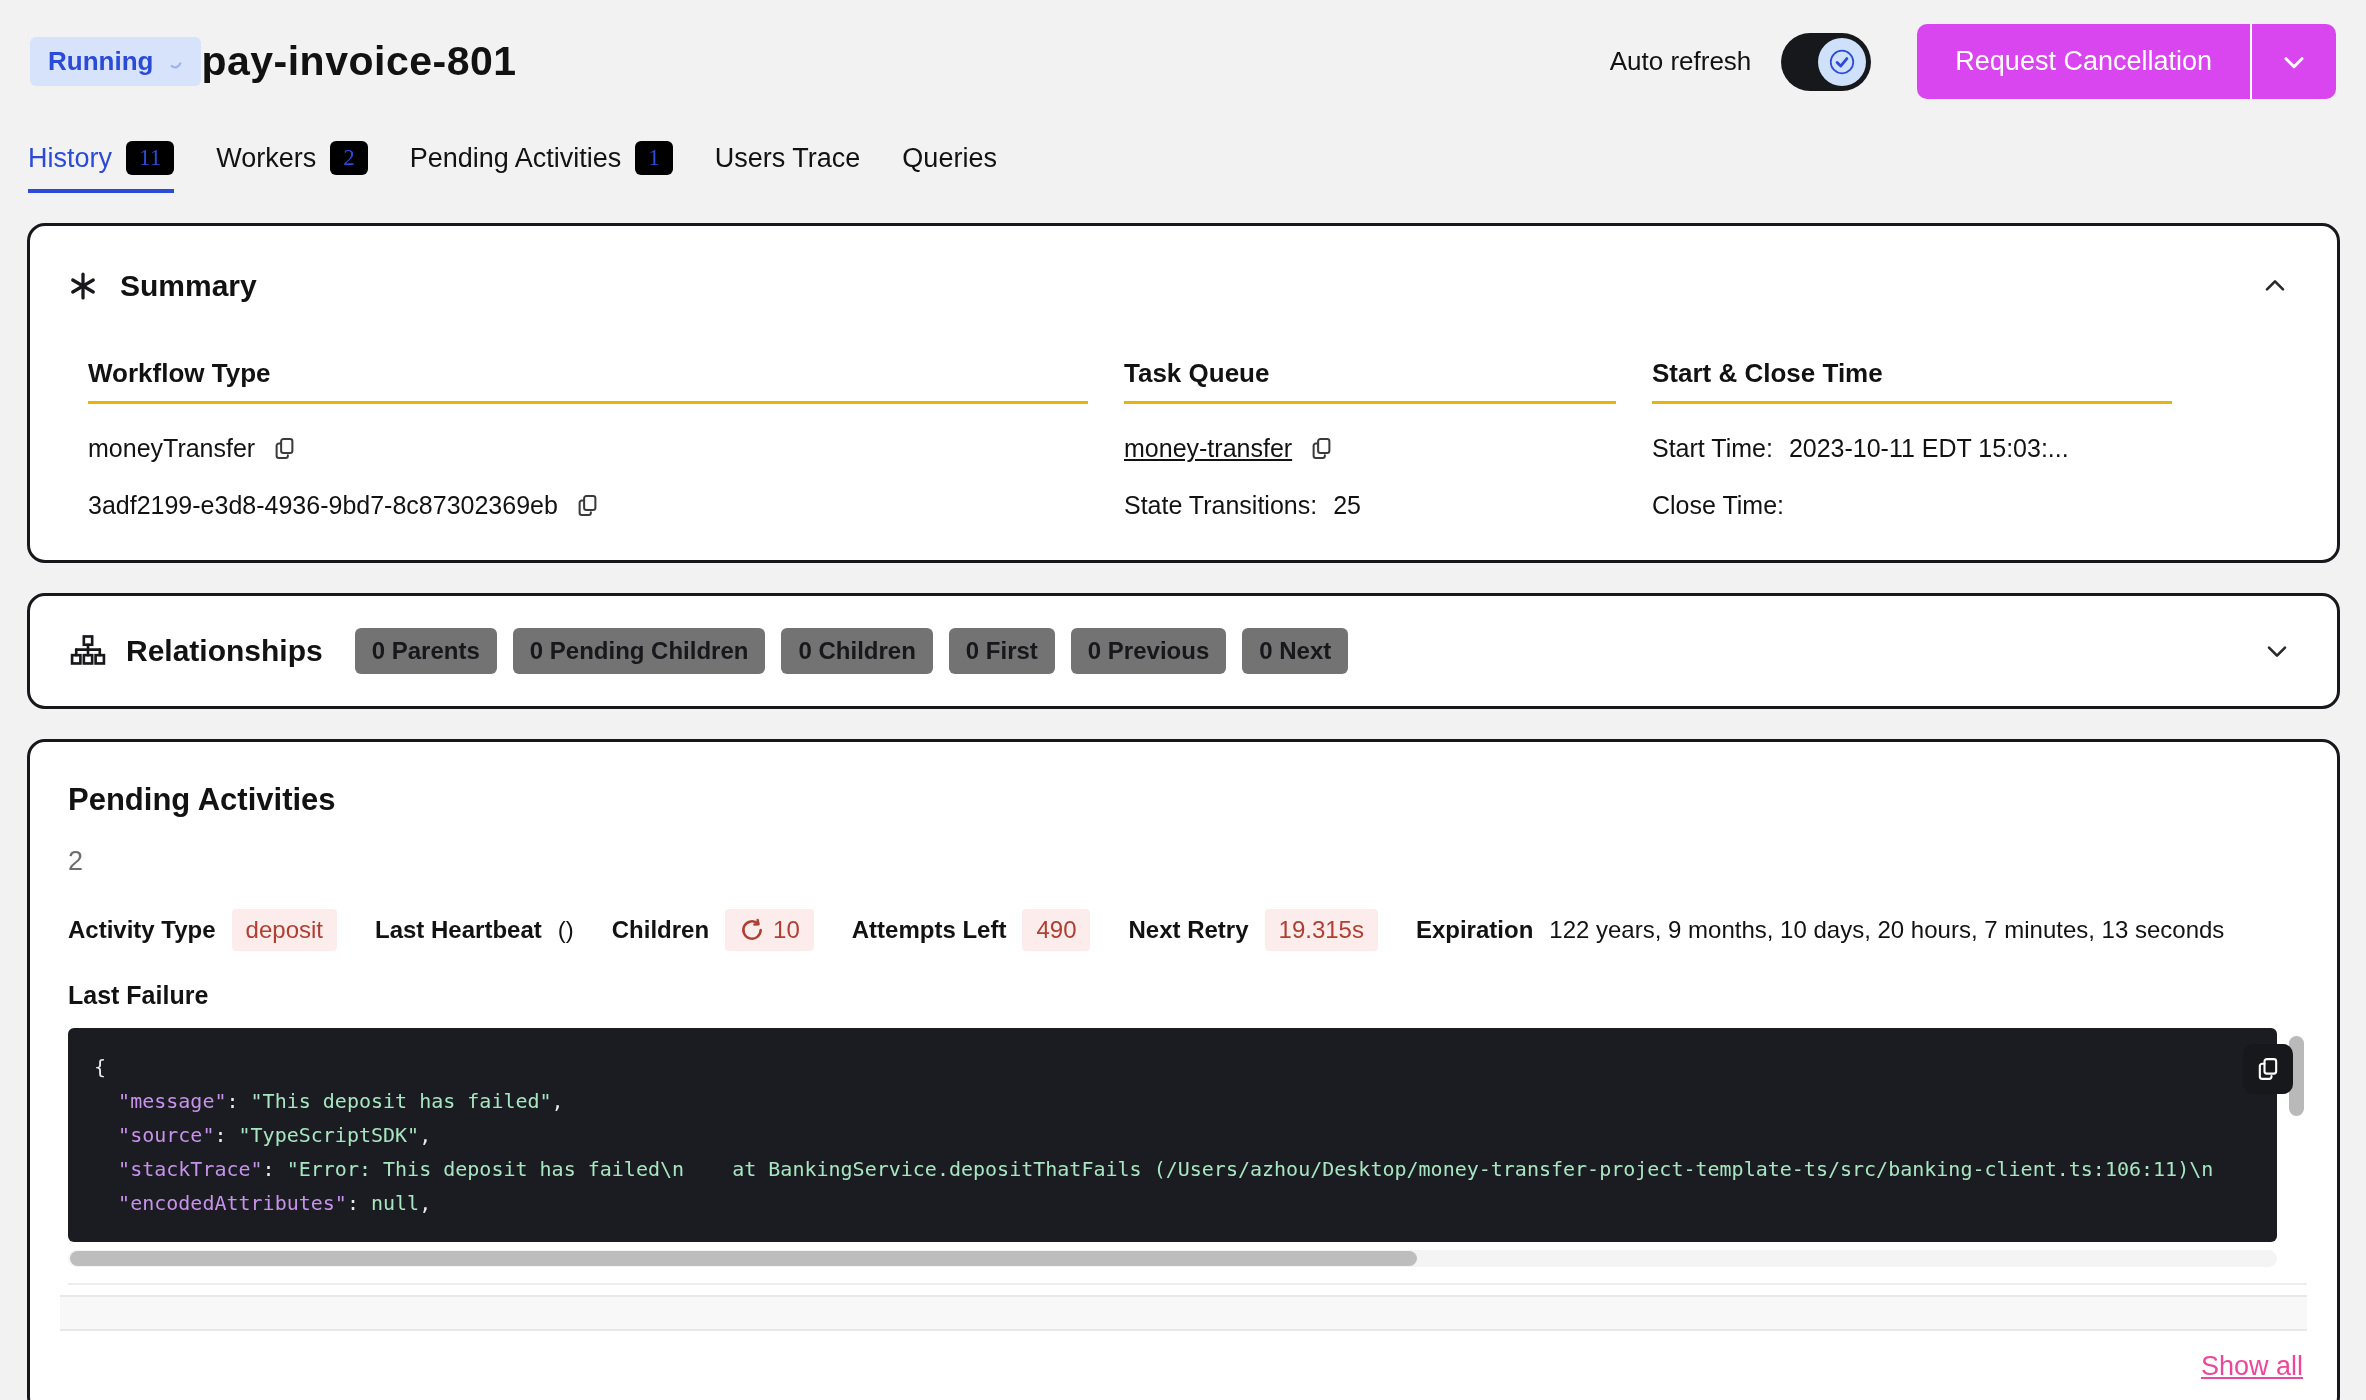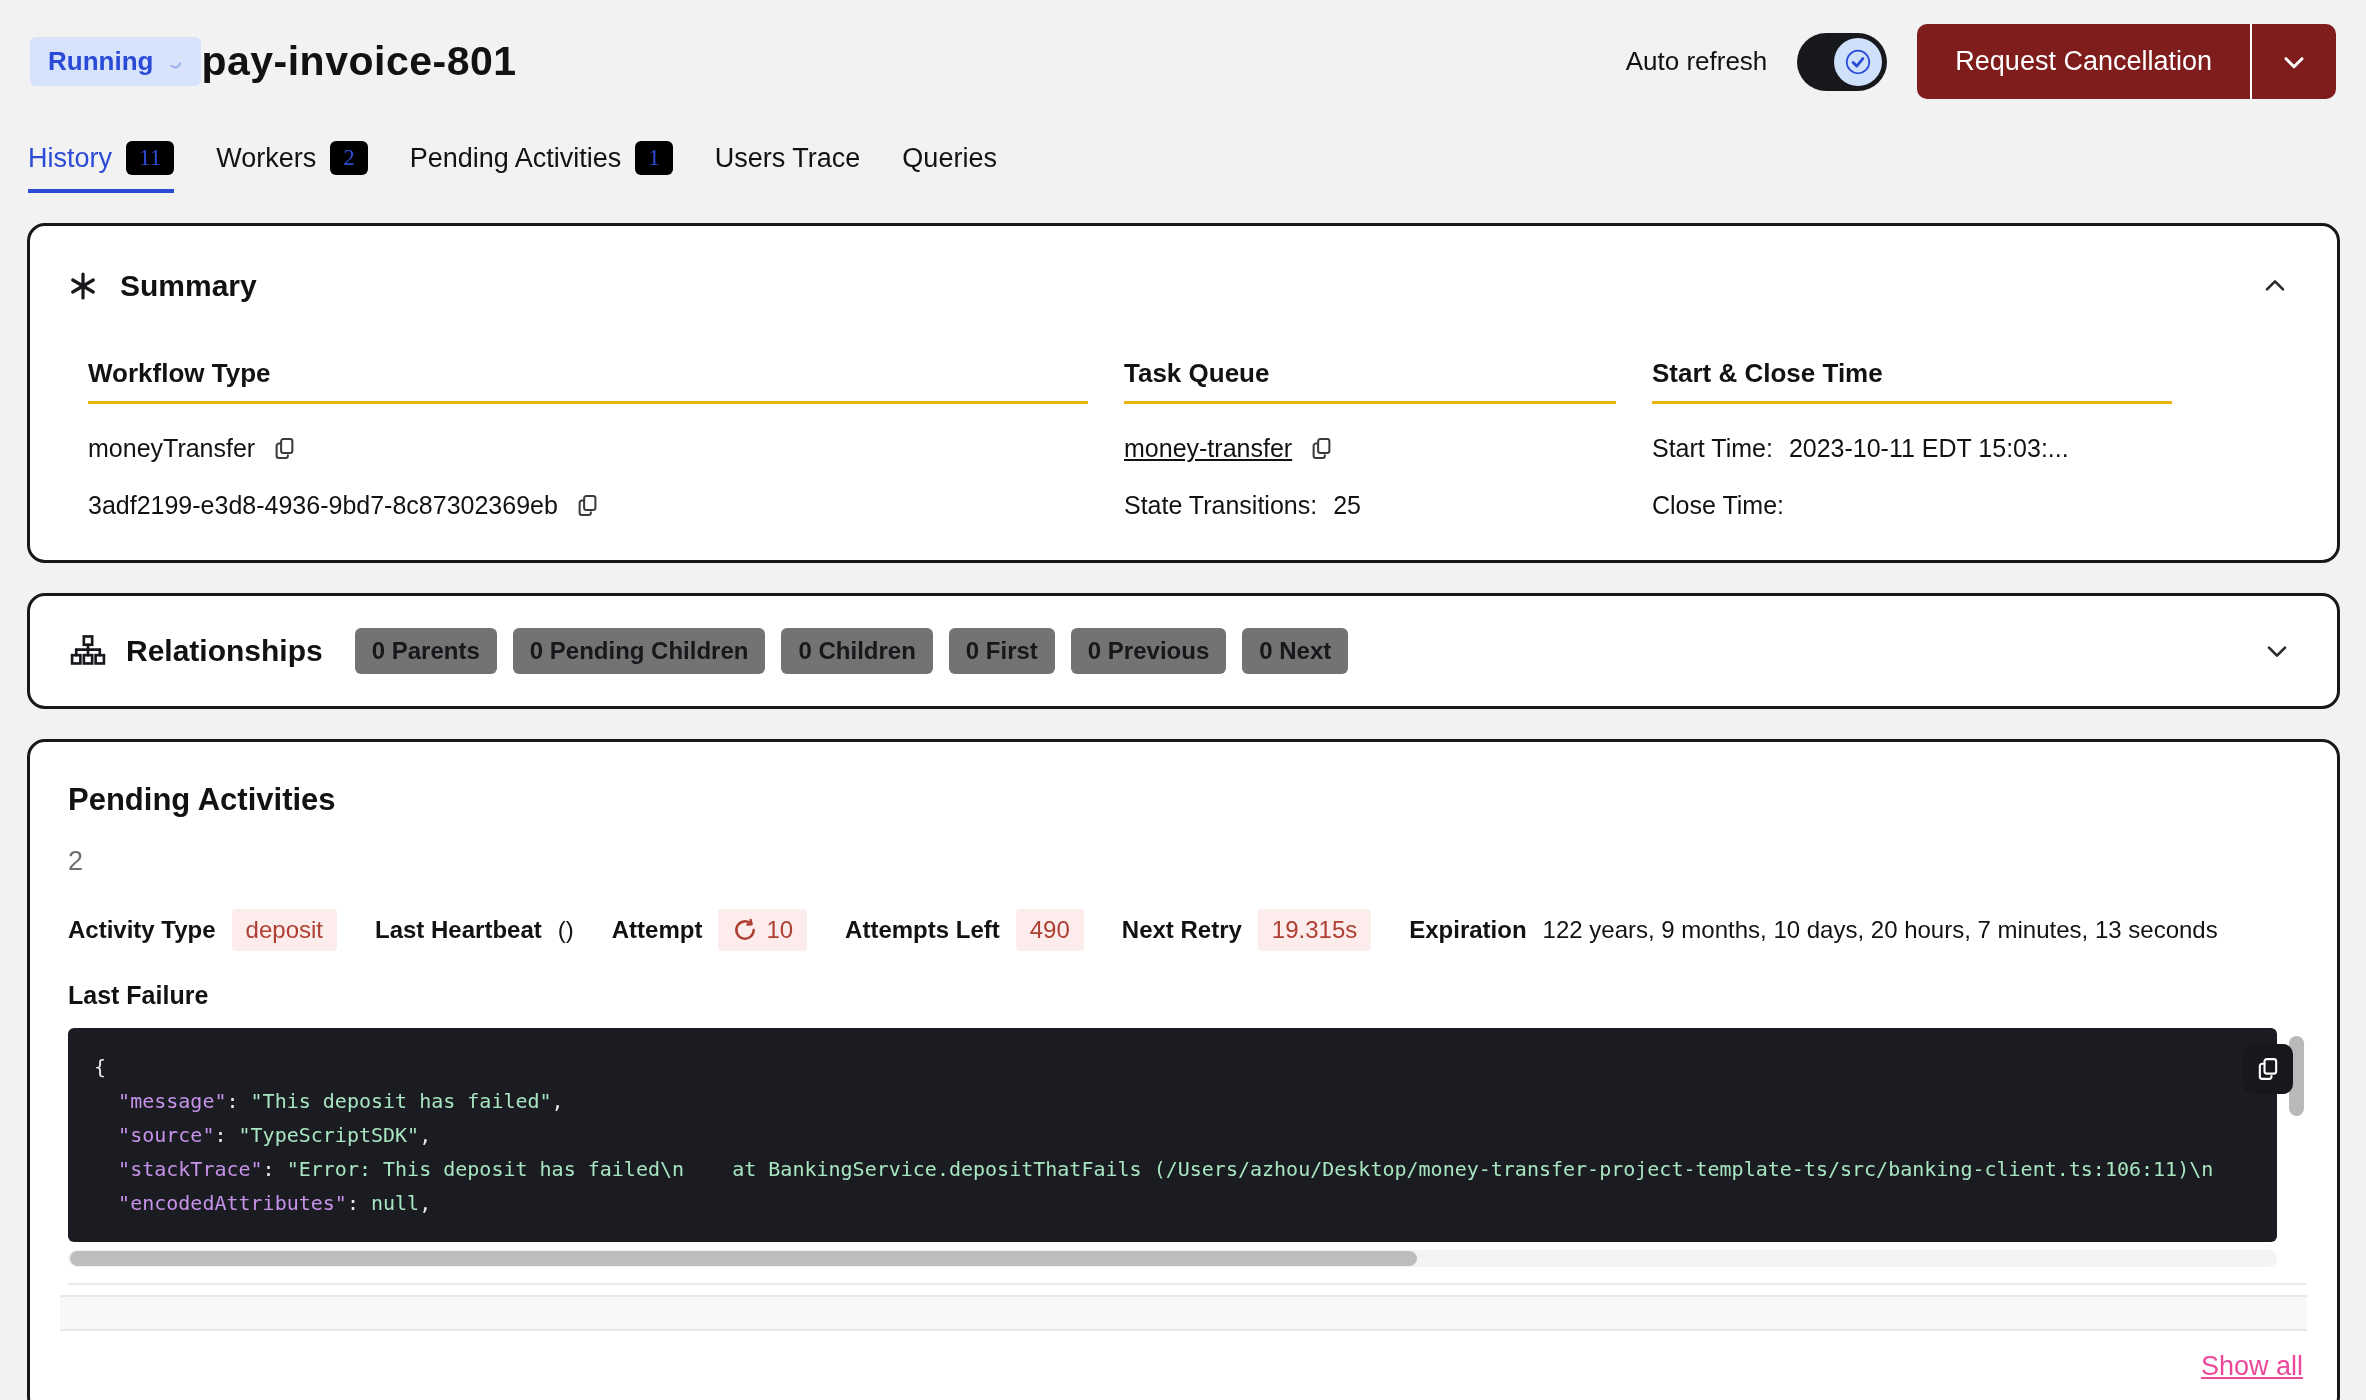--- a/index.html
+++ b/index.html
@@ -28,21 +28,21 @@
   .auto-refresh-label { font-size: 26px; }
   .toggle {
     position: relative; width: 90px; height: 58px;
     background: #17181c; border-radius: 29px; cursor: pointer;
   }
   .toggle .knob {
     position: absolute; right: 5px; top: 5px;
     width: 48px; height: 48px; border-radius: 50%;
     background: #cfe0fb; display: flex; align-items: center; justify-content: center;
   }
-  .split-button { display: flex; background: #7f1d1d; border-radius: 10px; overflow: hidden; }
+  .split-button { display: flex; background: #d946ef; border-radius: 10px; overflow: hidden; margin-left: 16px; }
   .split-main {
     background: transparent; border: none; color: #fff;
     font-family: inherit; font-size: 27px; font-weight: 500;
     padding: 22px 38px; cursor: pointer;
   }
   .split-arrow {
     background: transparent; border: none; border-left: 2px solid #ffffff;
     padding: 0 26px; display: flex; align-items: center; cursor: pointer;
   }
 
@@ -338,21 +338,21 @@
     <div class="activity-row">
       <div class="field">
         <span class="field-label">Activity Type</span>
         <span class="pink-badge">deposit</span>
       </div>
       <div class="field">
         <span class="field-label">Last Heartbeat</span>
         <span>()</span>
       </div>
       <div class="field">
-        <span class="field-label">Attempt</span>
+        <span class="field-label">Children</span>
         <span class="pink-badge">
           <span>
             <svg width="26" height="26" viewBox="0 0 24 24" fill="none" stroke="#ae3f33" stroke-width="2.3" stroke-linecap="round" stroke-linejoin="round">
               <path d="M20 12a8 8 0 1 1-2.4-5.7"></path>
               <polyline points="17.2,2.8 18,6.6 14.2,7"></polyline>
             </svg>
           </span>
           <span>10</span>
         </span>
       </div>

